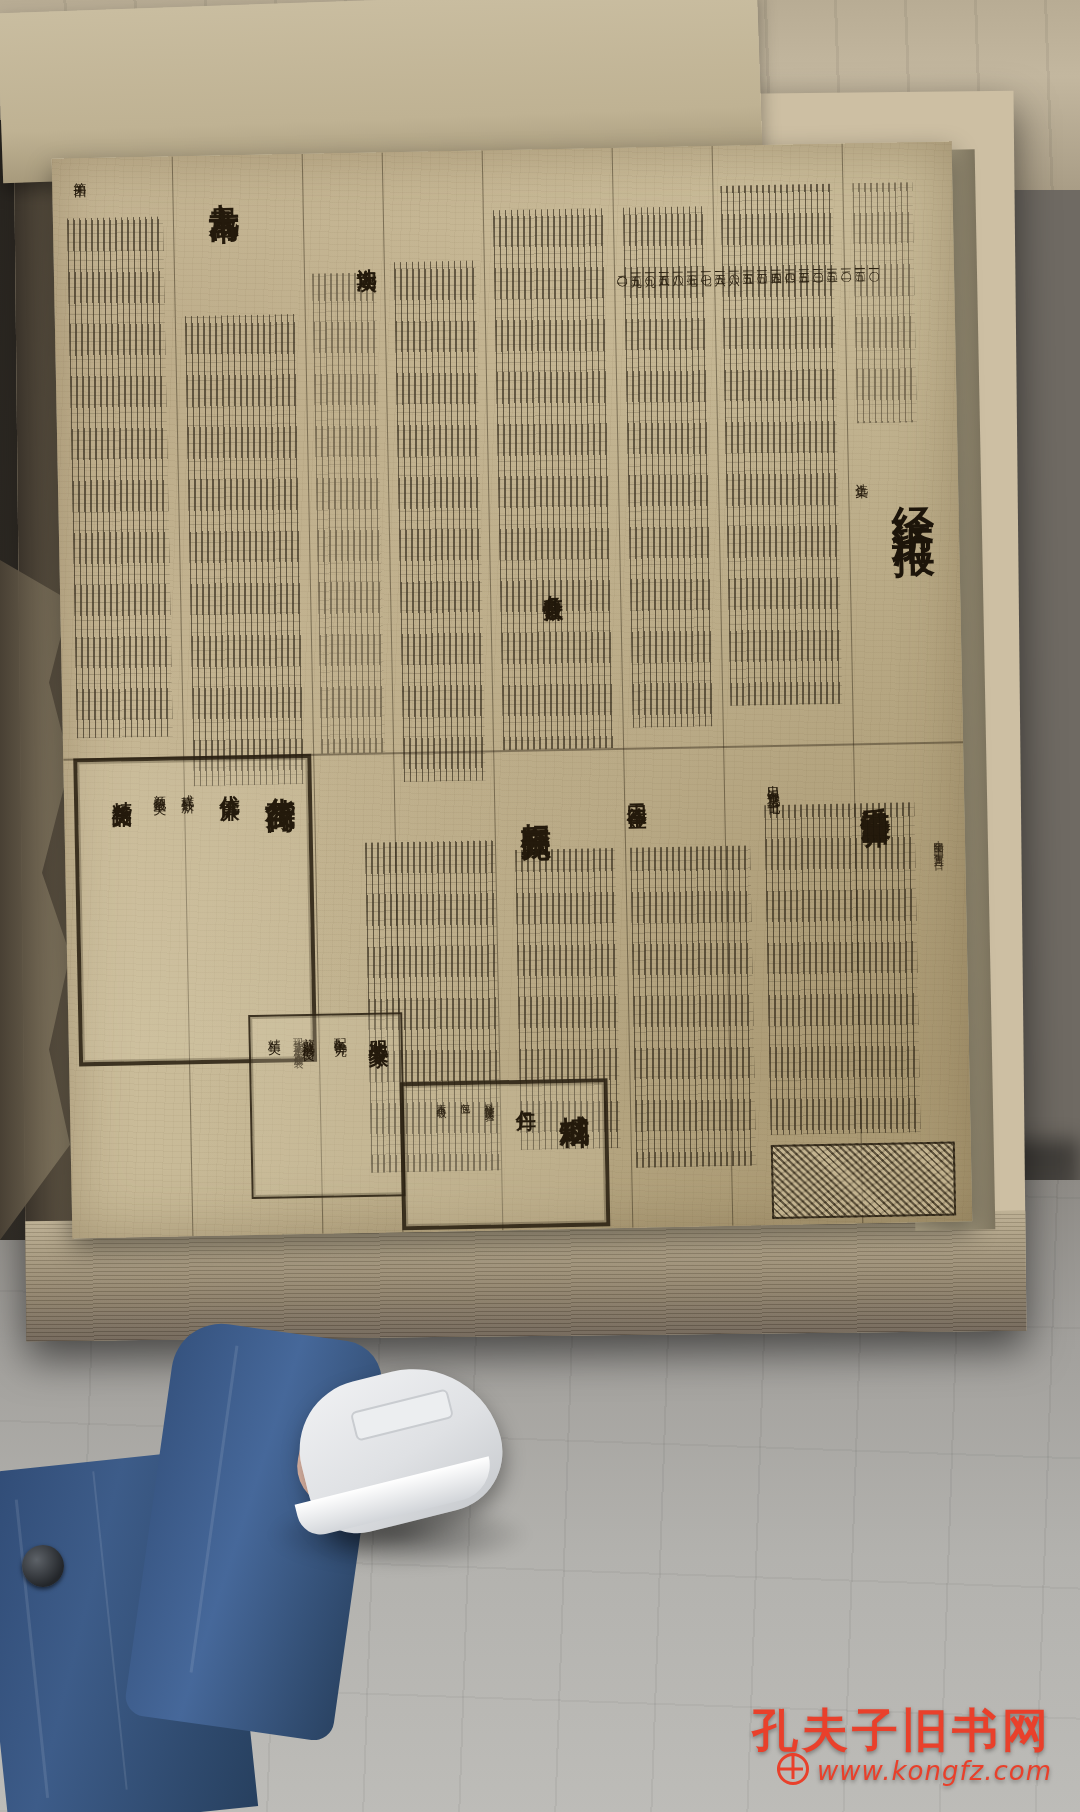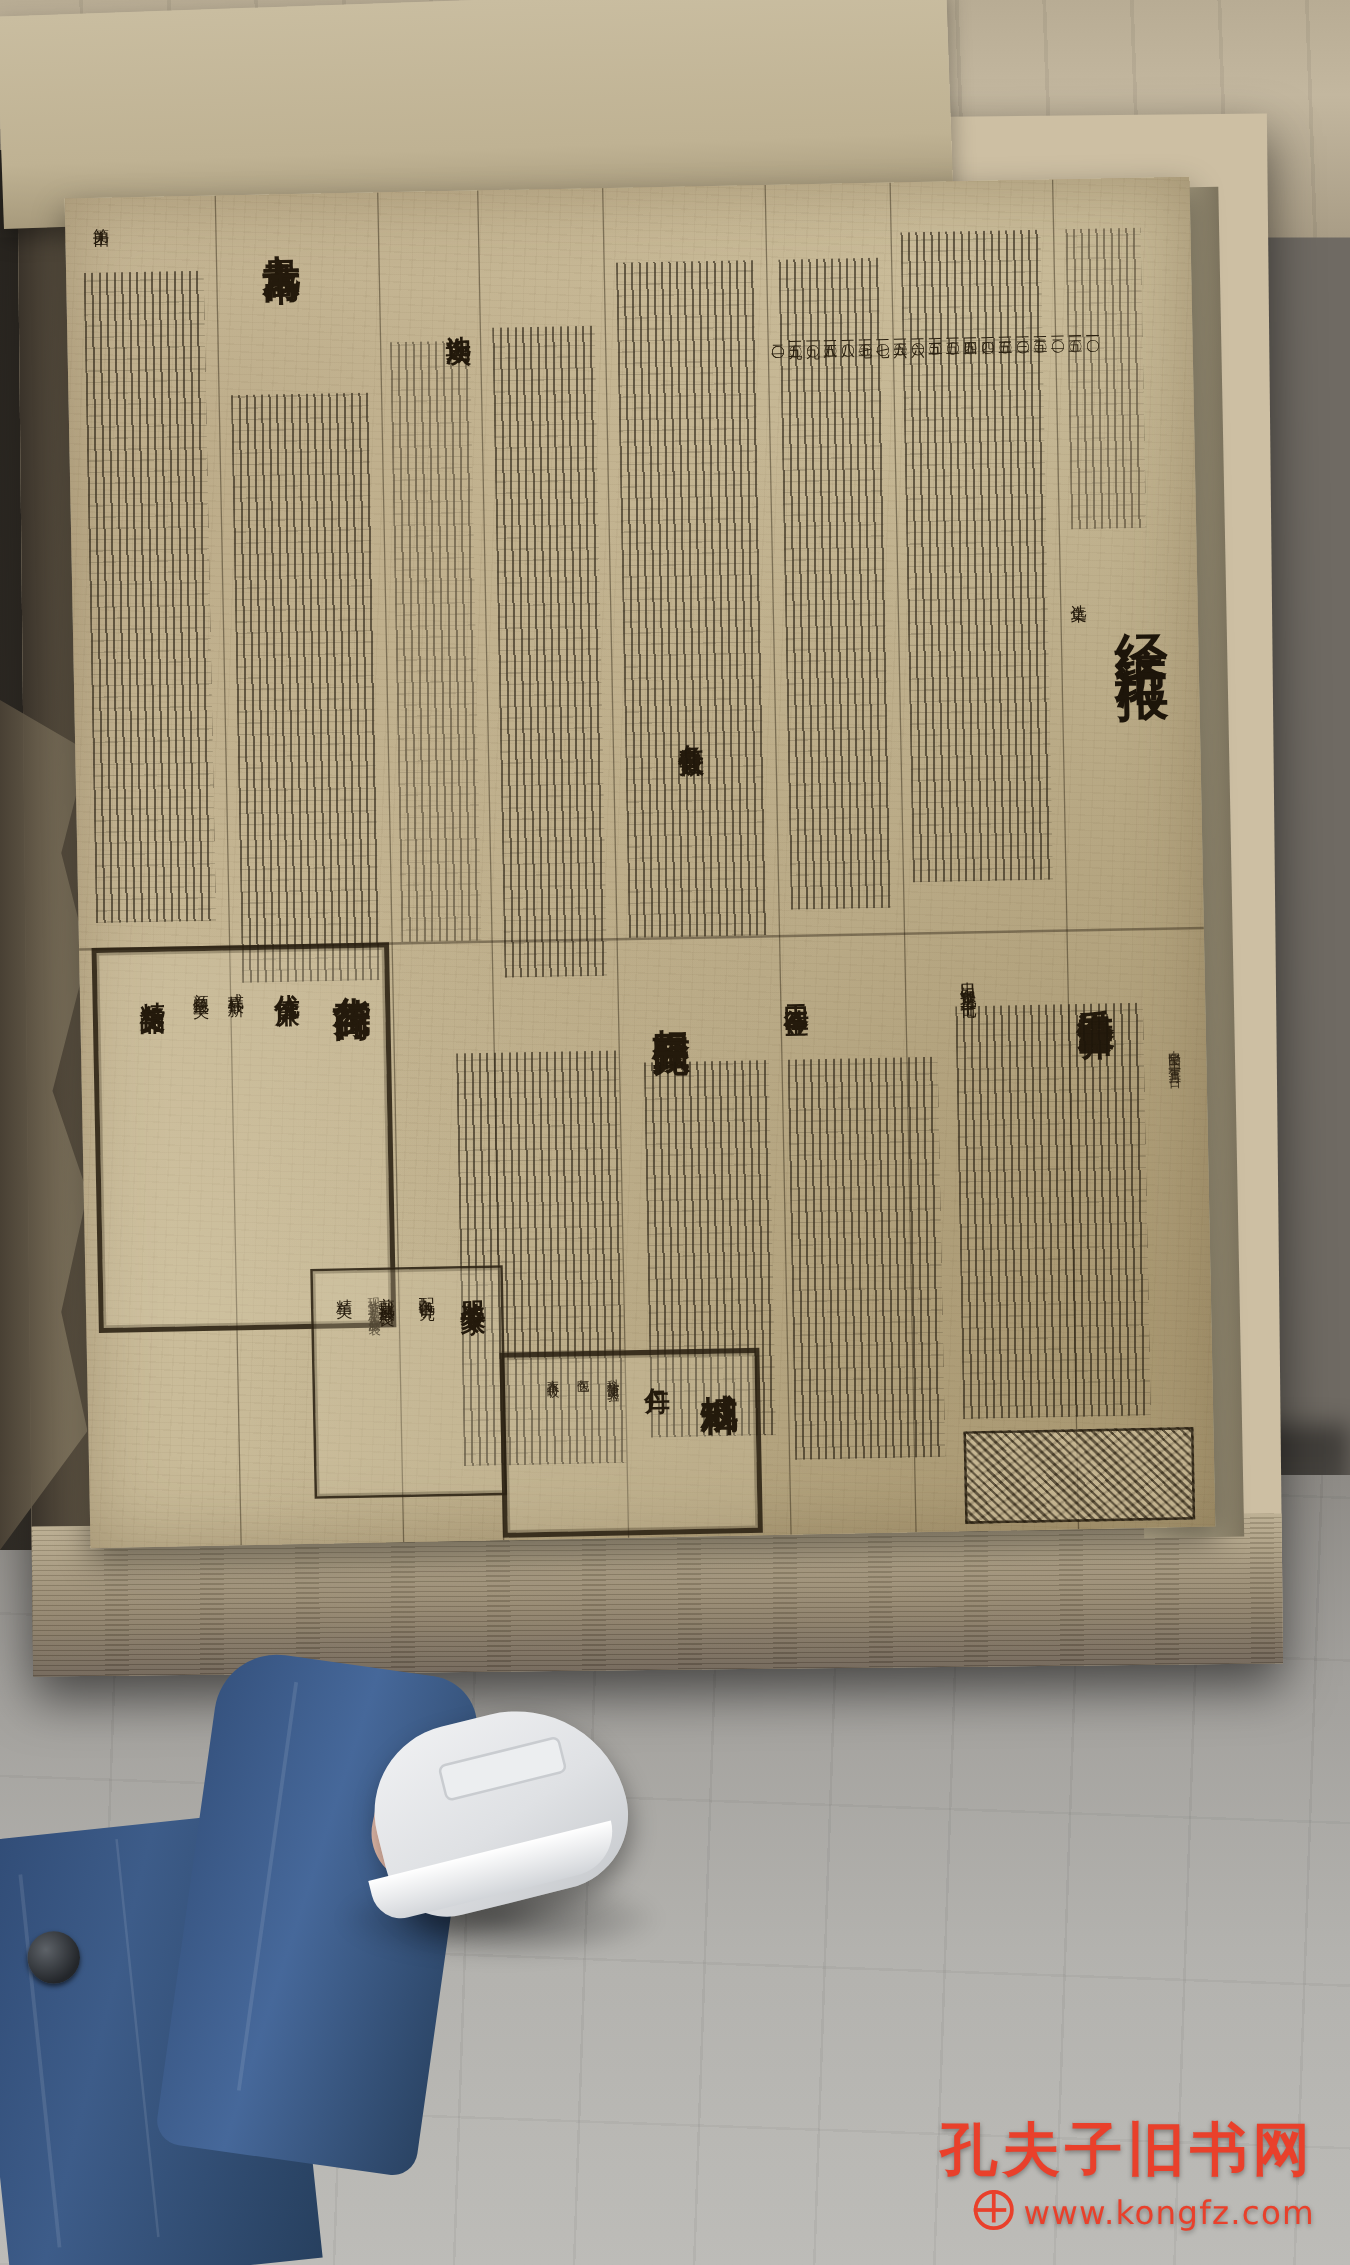--- a/index.html
+++ b/index.html
@@ -199,21 +199,21 @@
     box-shadow:0 2px 4px rgba(0,0,0,.6);
   }
   
   .wm{
     position:absolute;right:28px;bottom:26px;text-align:right;
     color:#e9402b;
     text-shadow:0 2px 4px rgba(0,0,0,.35);
   }
   .wm .cn{font-size:46px;font-weight:700;letter-spacing:4px;line-height:1;}
   .wm .url{
-    display:block;margin-top:10px;color:#e9402b;font-size:26px;letter-spacing:1px;
+    display:block;margin-top:0;color:#e9402b;font-size:26px;letter-spacing:1px;font-style:italic;
   }
   .wm .globe{
     display:inline-block;width:26px;height:26px;border-radius:50%;
     border:3px solid #e9402b;vertical-align:-5px;margin-right:8px;position:relative;
   }
   .wm .globe:after{
     content:"";position:absolute;left:50%;top:-3px;width:0;height:26px;
     border-left:3px solid #e9402b;transform:translateX(-50%);
   }
   .wm .globe:before{

